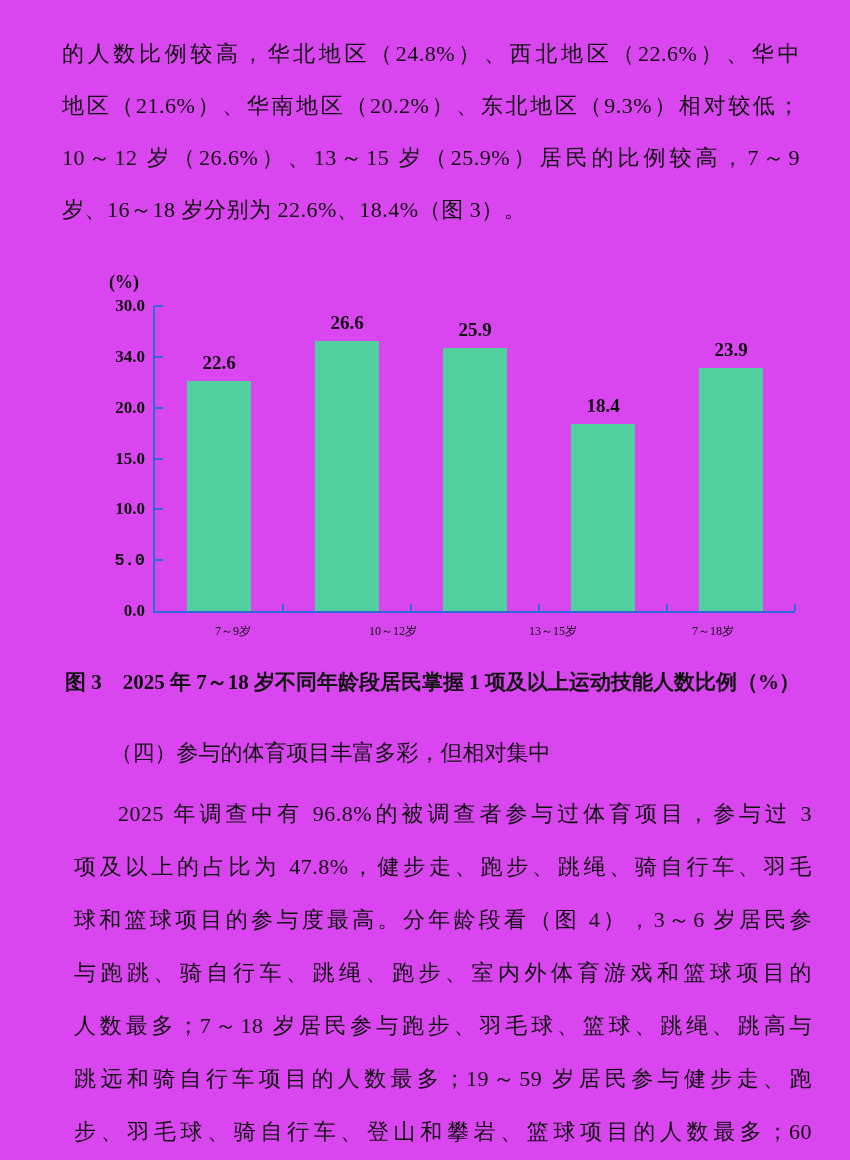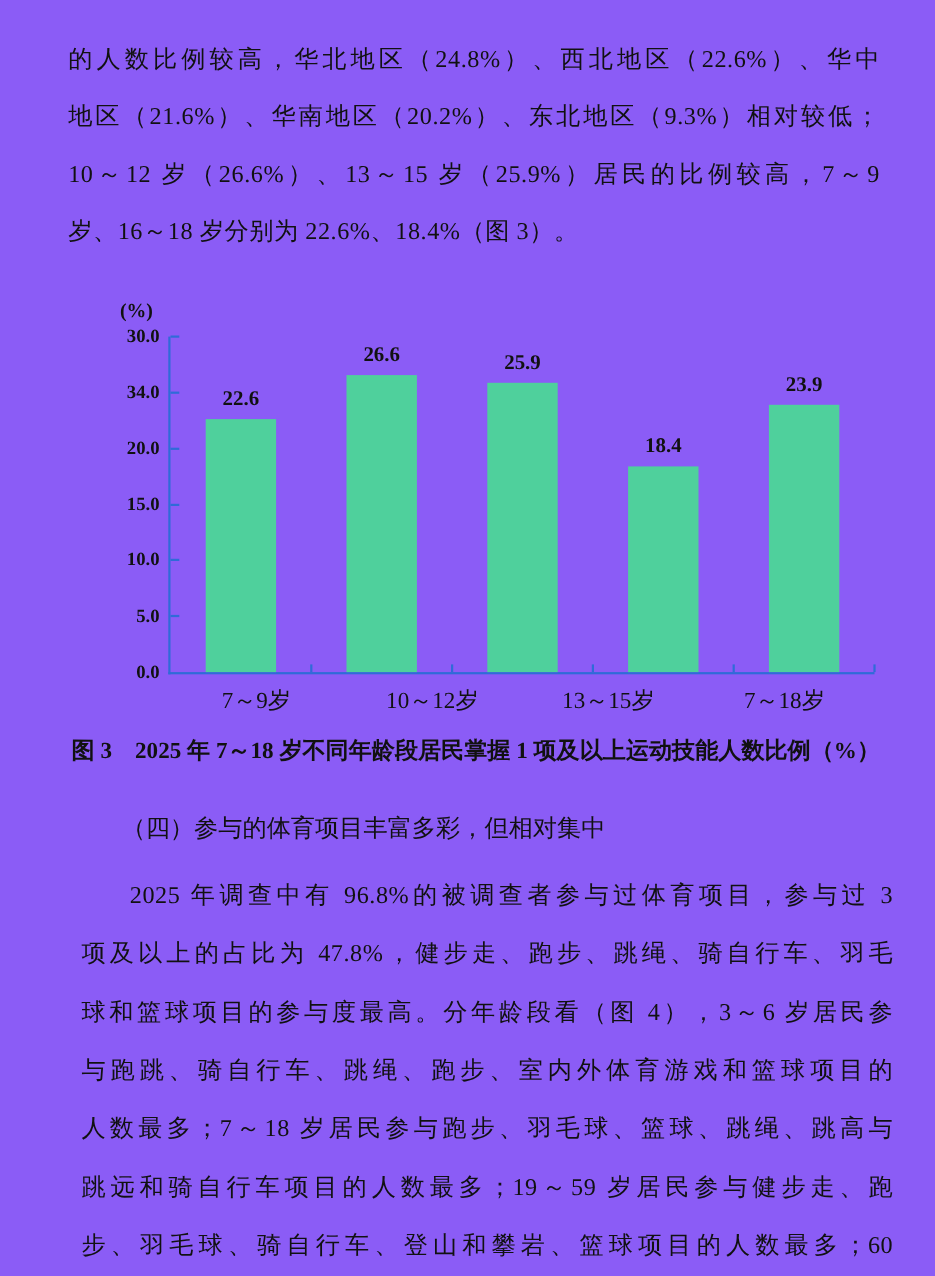--- a/index.html
+++ b/index.html
@@ -1,21 +1,21 @@
 <!DOCTYPE html>
 <html><head>
 <meta charset="utf-8">
 <style>
   html, body { margin: 0; padding: 0; background: #ffffff; }
   .page {
     position: relative;
     width: 850px;
     height: 1160px;
     margin: 0 auto;
-    background: #8b5cf6;
+    background: #d946ef;
     overflow: hidden;
     box-sizing: border-box;
     padding: 28px 50px 0 62px;
     font-family: "Liberation Serif", "DejaVu Serif", serif;
     color: #111111;
   }
   
   .para { margin: 0; }
   .bline {
     font-size: 22px;
@@ -104,21 +104,21 @@
   }
   .xlabels {
     display: flex;
     margin-left: 58px;
     width: 640px;
     height: 40px;
   }
   .xlabel {
     flex: 1;
     text-align: center;
-    font-size: 21px;
+    font-size: 12px;
     padding-top: 10px;
     color: #111;
   }
   
   .fig-caption {
     margin-top: 14px;
     font-size: 21px;
     font-weight: 700;
     text-align: right;
     width: 738px;
@@ -165,21 +165,21 @@
           <div class="bar-slot">
             <div class="bar-value">18.4</div>
             <div class="bar-rect" style="height: 61.3333%;"></div>
           </div>
           <div class="bar-slot">
             <div class="bar-value">23.9</div>
             <div class="bar-rect" style="height: 79.6667%;"></div>
           </div>
         </div>
     <div class="ytick-label" style="bottom: 0%;">0.0</div>
-        <div class="ytick-label" style="bottom: 16.6667%;">5.0</div>
+        <div class="ytick-label" style="bottom: 16.6667%; font-family: Liberation Mono, monospace;">5.0</div>
         <div class="ytick-mark" style="bottom: calc(16.6667% - 1px);"></div>
         <div class="ytick-label" style="bottom: 33.3333%;">10.0</div>
         <div class="ytick-mark" style="bottom: calc(33.3333% - 1px);"></div>
         <div class="ytick-label" style="bottom: 50%;">15.0</div>
         <div class="ytick-mark" style="bottom: calc(50% - 1px);"></div>
         <div class="ytick-label" style="bottom: 66.6667%;">20.0</div>
         <div class="ytick-mark" style="bottom: calc(66.6667% - 1px);"></div>
         <div class="ytick-label" style="bottom: 83.3333%;">34.0</div>
         <div class="ytick-mark" style="bottom: calc(83.3333% - 1px);"></div>
         <div class="ytick-label" style="bottom: 100%;">30.0</div>

